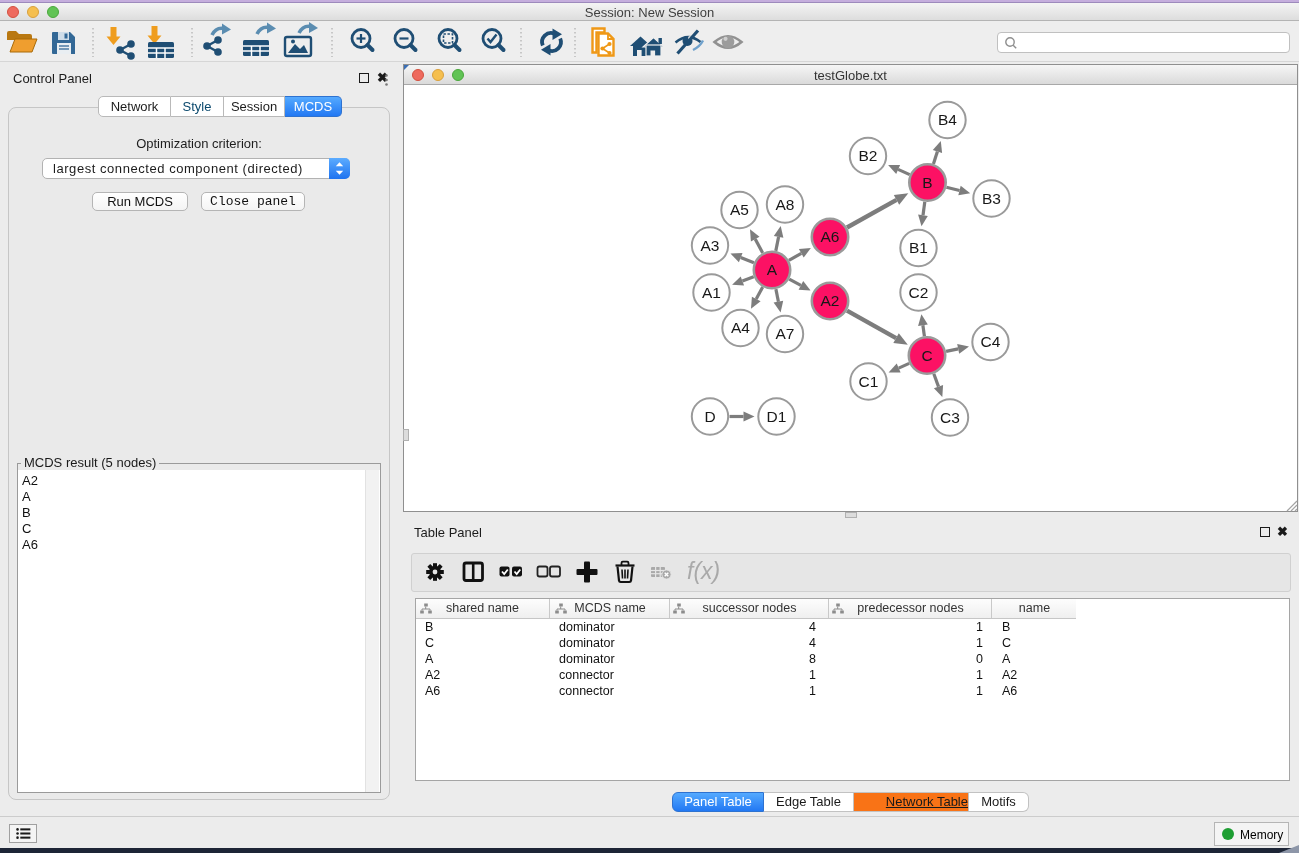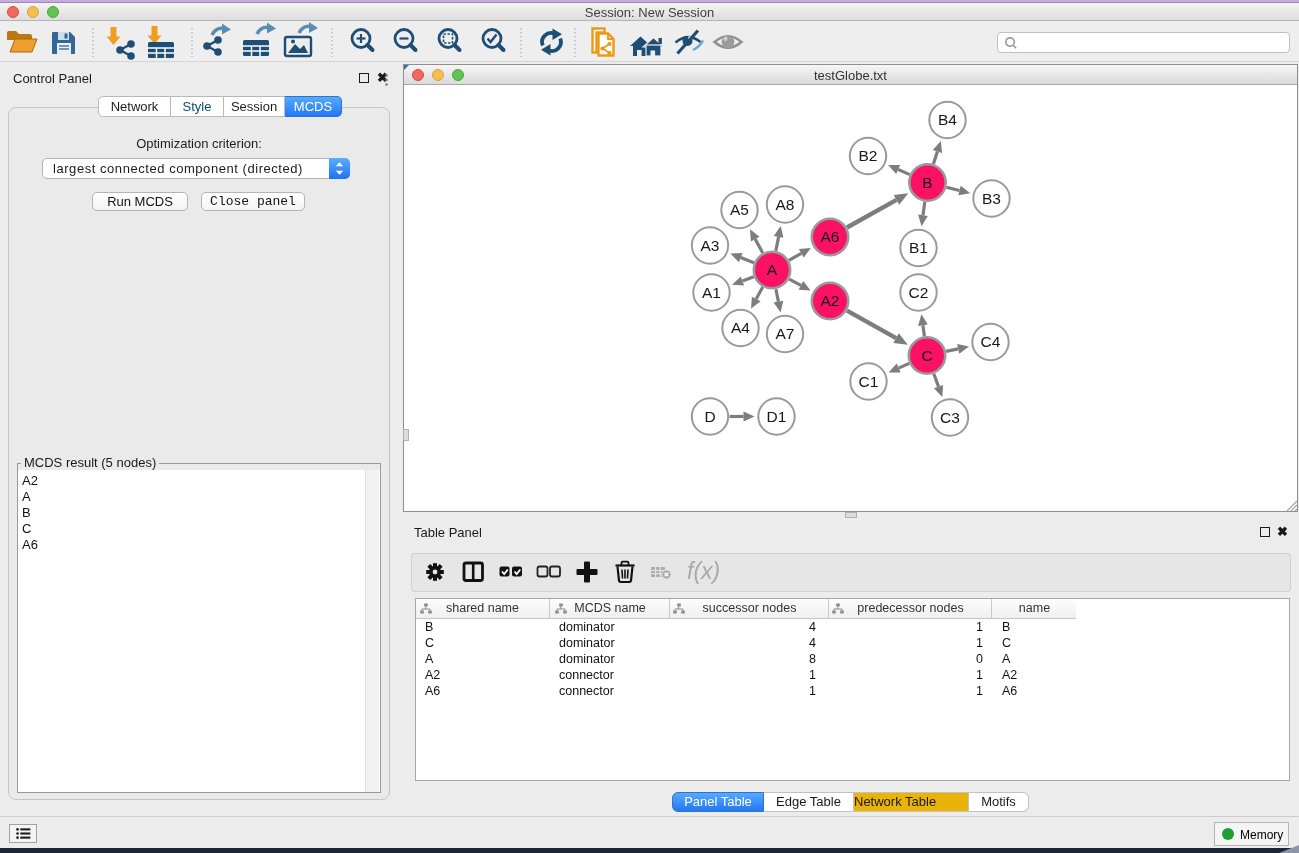--- a/index.html
+++ b/index.html
@@ -423,21 +423,21 @@
   <div class="abs" style="left:9px;top:0;line-height:16px;">B<br>C<br>A<br>A2<br>A6</div>
   <div class="abs" style="left:143px;top:0;line-height:16px;">dominator<br>dominator<br>dominator<br>connector<br>connector</div>
   <div class="abs" style="left:300px;top:0;width:100px;text-align:right;line-height:16px;">4<br>4<br>8<br>1<br>1</div>
   <div class="abs" style="left:467px;top:0;width:100px;text-align:right;line-height:16px;">1<br>1<br>0<br>1<br>1</div>
   <div class="abs" style="left:586px;top:0;line-height:16px;">B<br>C<br>A<br>A2<br>A6</div>
 </div>
 
 <div class="abs" id="btabs" style="left:672px;top:792px;height:20px;font-size:13px;">
   <div class="abs" style="left:0;top:0;width:92px;height:20px;background:linear-gradient(#55aaff,#2278f3);border:1px solid #2e72d0;border-radius:6px 0 0 6px;text-align:center;color:#fff;line-height:18px;">Panel Table</div>
   <div class="abs" style="left:92px;top:0;width:90px;height:20px;background:#ffffff;border:1px solid #c2c2c2;border-left:none;text-align:center;color:#1a1a1a;line-height:18px;">Edge Table</div>
-  <div class="abs" style="left:182px;top:0;width:115px;height:20px;background:#eab308;border:1px solid #c2c2c2;border-left:none;text-align:left;color:#1a1a1a;line-height:18px;">Network Table</div>
+  <div class="abs" style="left:182px;top:0;width:115px;height:20px;background:#f97316;border:1px solid #c2c2c2;border-left:none;text-align:right;color:#1a1a1a;line-height:18px;text-decoration:underline;">Network Table</div>
   <div class="abs" style="left:297px;top:0;width:60px;height:20px;background:#ffffff;border:1px solid #c2c2c2;border-left:none;border-radius:0 6px 6px 0;text-align:center;color:#1a1a1a;line-height:18px;">Motifs</div>
 </div>
 
 <div class="abs" style="left:0;top:816px;width:1299px;height:1px;background:#cccccc;"></div>
 <div class="abs" style="left:9px;top:824px;width:28px;height:19px;background:#f4f4f4;border:1px solid #a0a0a0;"></div>
 <svg class="abs" style="left:16px;top:828px;" width="15" height="11" viewBox="0 0 16 12">
     <circle cx="1.5" cy="1.5" r="1.4" fill="#1a1a1a"></circle>
     <circle cx="1.5" cy="6" r="1.4" fill="#1a1a1a"></circle>
     <circle cx="1.5" cy="10.5" r="1.4" fill="#1a1a1a"></circle>
     <rect x="4.5" y="0.4" width="11" height="2.2" fill="#1a1a1a"></rect>

